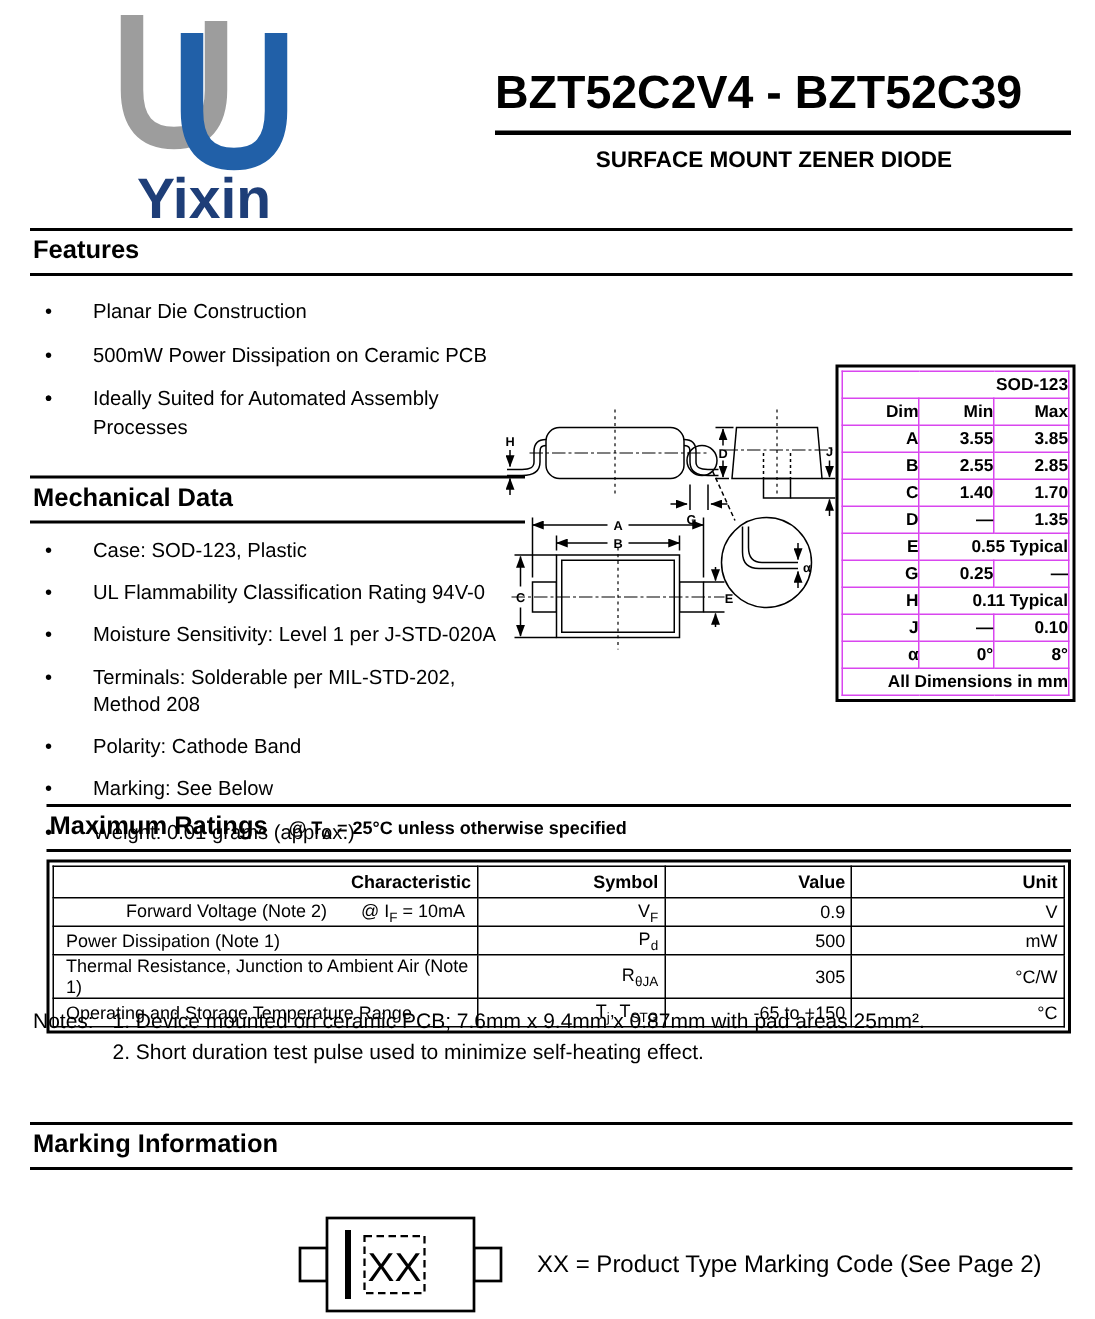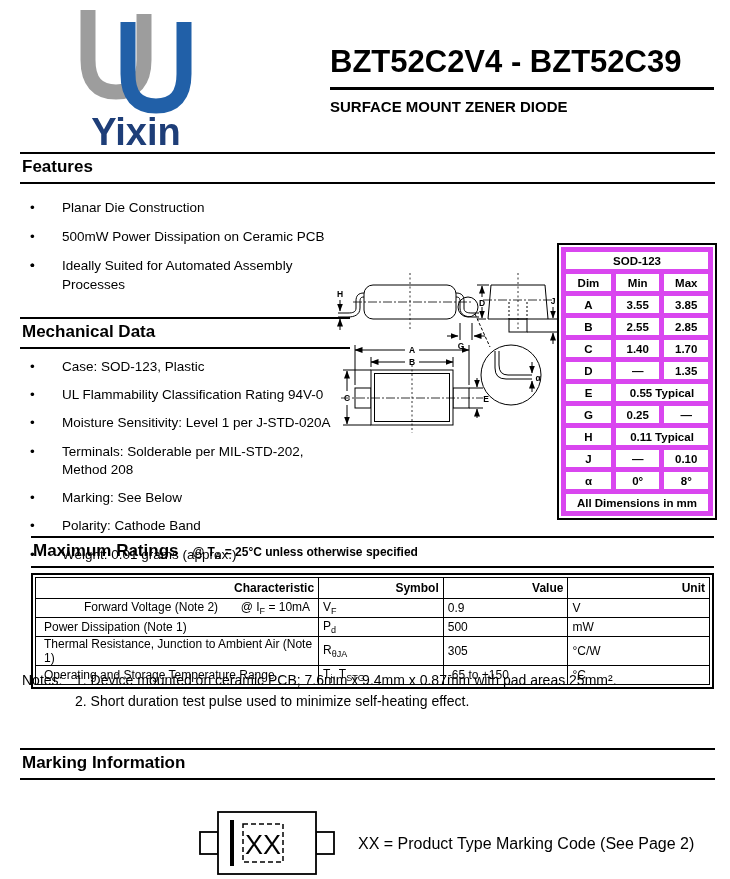--- a/index.html
+++ b/index.html
@@ -4,21 +4,21 @@
 <style>
   html,body{margin:0;padding:0;background:#fff;}
   .page{position:relative;width:730px;height:879px;background:#fff;color:#000;
         font-family:"Liberation Sans",sans-serif;overflow:hidden;}
 
   
   .logo{position:absolute;left:52px;top:4px;width:165px;height:150px;}
   .hdr{position:absolute;left:330px;right:16px;top:44px;}
   .hdr h1{margin:0;font-size:31px;font-weight:bold;white-space:nowrap;
           border-bottom:3px solid #000;padding-bottom:7px;text-align:left;}
-  .hdr .sub{text-align:left;font-weight:bold;font-size:15px;margin-top:8px;padding-right:12px;}
+  .hdr .sub{text-align:center;font-weight:bold;font-size:15px;margin-top:8px;padding-right:12px;}
 
   
   .sec-head{border-top:2px solid #000;border-bottom:2px solid #000;
             padding:3px 0 5px 2px;font-size:17px;font-weight:bold;}
   .sec-head.flex{display:flex;align-items:baseline;gap:14px;}
   .cond{font-size:12px;font-weight:bold;}
   sub{font-size:9px;}
 
   
   ul.blist{list-style:none;margin:0;padding:0;}
@@ -35,29 +35,29 @@
   
   .drawing{position:absolute;left:331px;top:253px;}
   .dl{fill:none;stroke:#000;stroke-width:1;}
   .dlf{fill:#fff;stroke:#000;stroke-width:1;}
   .cl{fill:none;stroke:#000;stroke-width:0.8;}
   .lb{font-size:8.5px;font-weight:bold;fill:#000;text-anchor:middle;}
 
   
   .dimtbl{position:absolute;left:557px;top:243px;width:152px;border:2px solid #000;padding:2px;background:#fff;}
   .dimtbl table{border-collapse:collapse;width:100%;font-size:11.5px;font-weight:bold;}
-  .dimtbl td,.dimtbl th{border:5px solid #d946ef;text-align:center;height:17px;padding:0;}
+  .dimtbl td,.dimtbl th{border:1px solid #d946ef;text-align:right;height:17px;padding:0;}
 
   
   .ratings{position:absolute;left:20px;right:16px;top:536px;padding-left:11px;}
   .rt-wrap{margin-top:5px;border:2px solid #000;padding:2px;background:#fff;}
   table.rt{border-collapse:collapse;width:100%;font-size:12px;}
   .rt th,.rt td{border:1px solid #000;height:18px;padding:0 4px;}
   .rt th{font-weight:bold;text-align:right;height:20px;}
-  .rt td{text-align:left;}
+  .rt td{text-align:right;}
   .rt td.char{text-align:left;padding-left:8px;}
   .char-flex{display:flex;justify-content:space-between;align-items:baseline;padding-right:4px;margin-left:40px;}
 
   .notes{position:absolute;left:22px;top:670px;font-size:14px;line-height:1.5;display:flex;}
   .notes .nlabel{width:53px;flex:none;}
 
   .marking{position:absolute;left:20px;right:15px;top:748px;}
   .mark-fig{position:absolute;left:198px;top:809px;display:flex;align-items:center;}
   .mk{fill:#fff;stroke:#000;stroke-width:1.8;}
   .legend{font-size:16px;margin-left:20px;}
@@ -90,22 +90,22 @@
     </ul>
   </div>
 
   <div class="mech">
     <div class="sec-head">Mechanical Data</div>
     <ul class="blist">
       <li><span class="dot"></span><span>Case: SOD-123, Plastic</span></li>
       <li><span class="dot"></span><span>UL Flammability Classification Rating 94V-0</span></li>
       <li><span class="dot"></span><span>Moisture Sensitivity: Level 1 per J-STD-020A</span></li>
       <li><span class="dot"></span><span>Terminals: Solderable per MIL-STD-202, Method 208</span></li>
+      <li><span class="dot"></span><span>Polarity: Cathode Band</span></li>
       <li><span class="dot"></span><span>Marking: See Below</span></li>
-      <li><span class="dot"></span><span>Polarity: Cathode Band</span></li>
       <li><span class="dot"></span><span>Weight: 0.01 grams (approx.)</span></li>
     </ul>
   </div>
 
   <svg class="drawing" width="228" height="190" viewBox="0 0 228 190">
     <defs>
       <marker id="ar" viewBox="0 0 8 6" refX="7.5" refY="3" markerWidth="8" markerHeight="6" orient="auto-start-reverse">
         <path d="M0,0L8,3L0,6z" fill="#000"></path>
       </marker>
     </defs>

